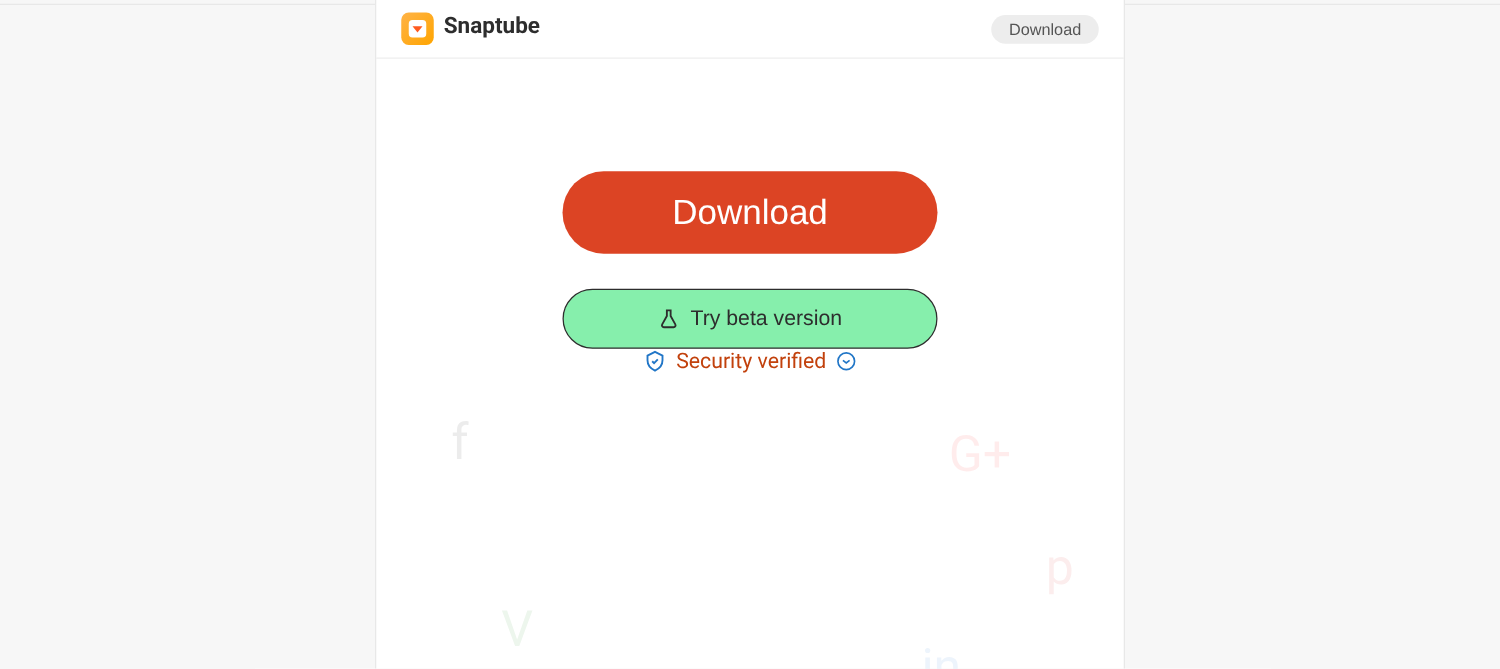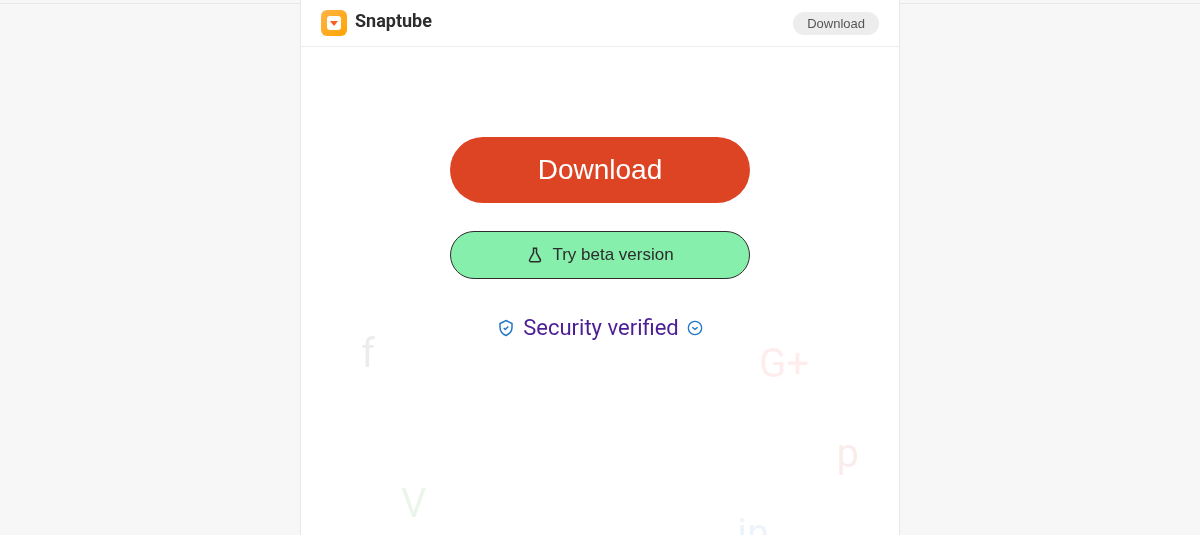--- a/index.html
+++ b/index.html
@@ -52,21 +52,21 @@
     }
     .beta-btn {
       display:inline-flex;align-items:center;justify-content:center;gap:8px;
       margin-top:28px; width:300px; height:48px;
       background:#86efac; border:1px solid #2d2d2d; border-radius:30px;
       color:#2d2d2d; font-size:17px; cursor:pointer;
     }
     .beta-icon { width:18px;height:18px; }
     .sec-link {
       display:inline-flex;align-items:center;gap:8px;
-      margin-top:36px; color:#4c1d95; font-size:22px; cursor:pointer; text-decoration:none;
+      color:#c2410c; font-size:17px; cursor:pointer; text-decoration:none;
     }
     .shield-icon, .chev-icon { width:18px;height:18px;flex-shrink:0; }
     .chev-icon { width:16px;height:16px; }
     .top-divider { position:absolute; top:3px; left:0; right:0; height:1px; background:#e8e8e8;}
   </style>
 </head>
 <body>
 
 <div class="top-divider"></div>
 

